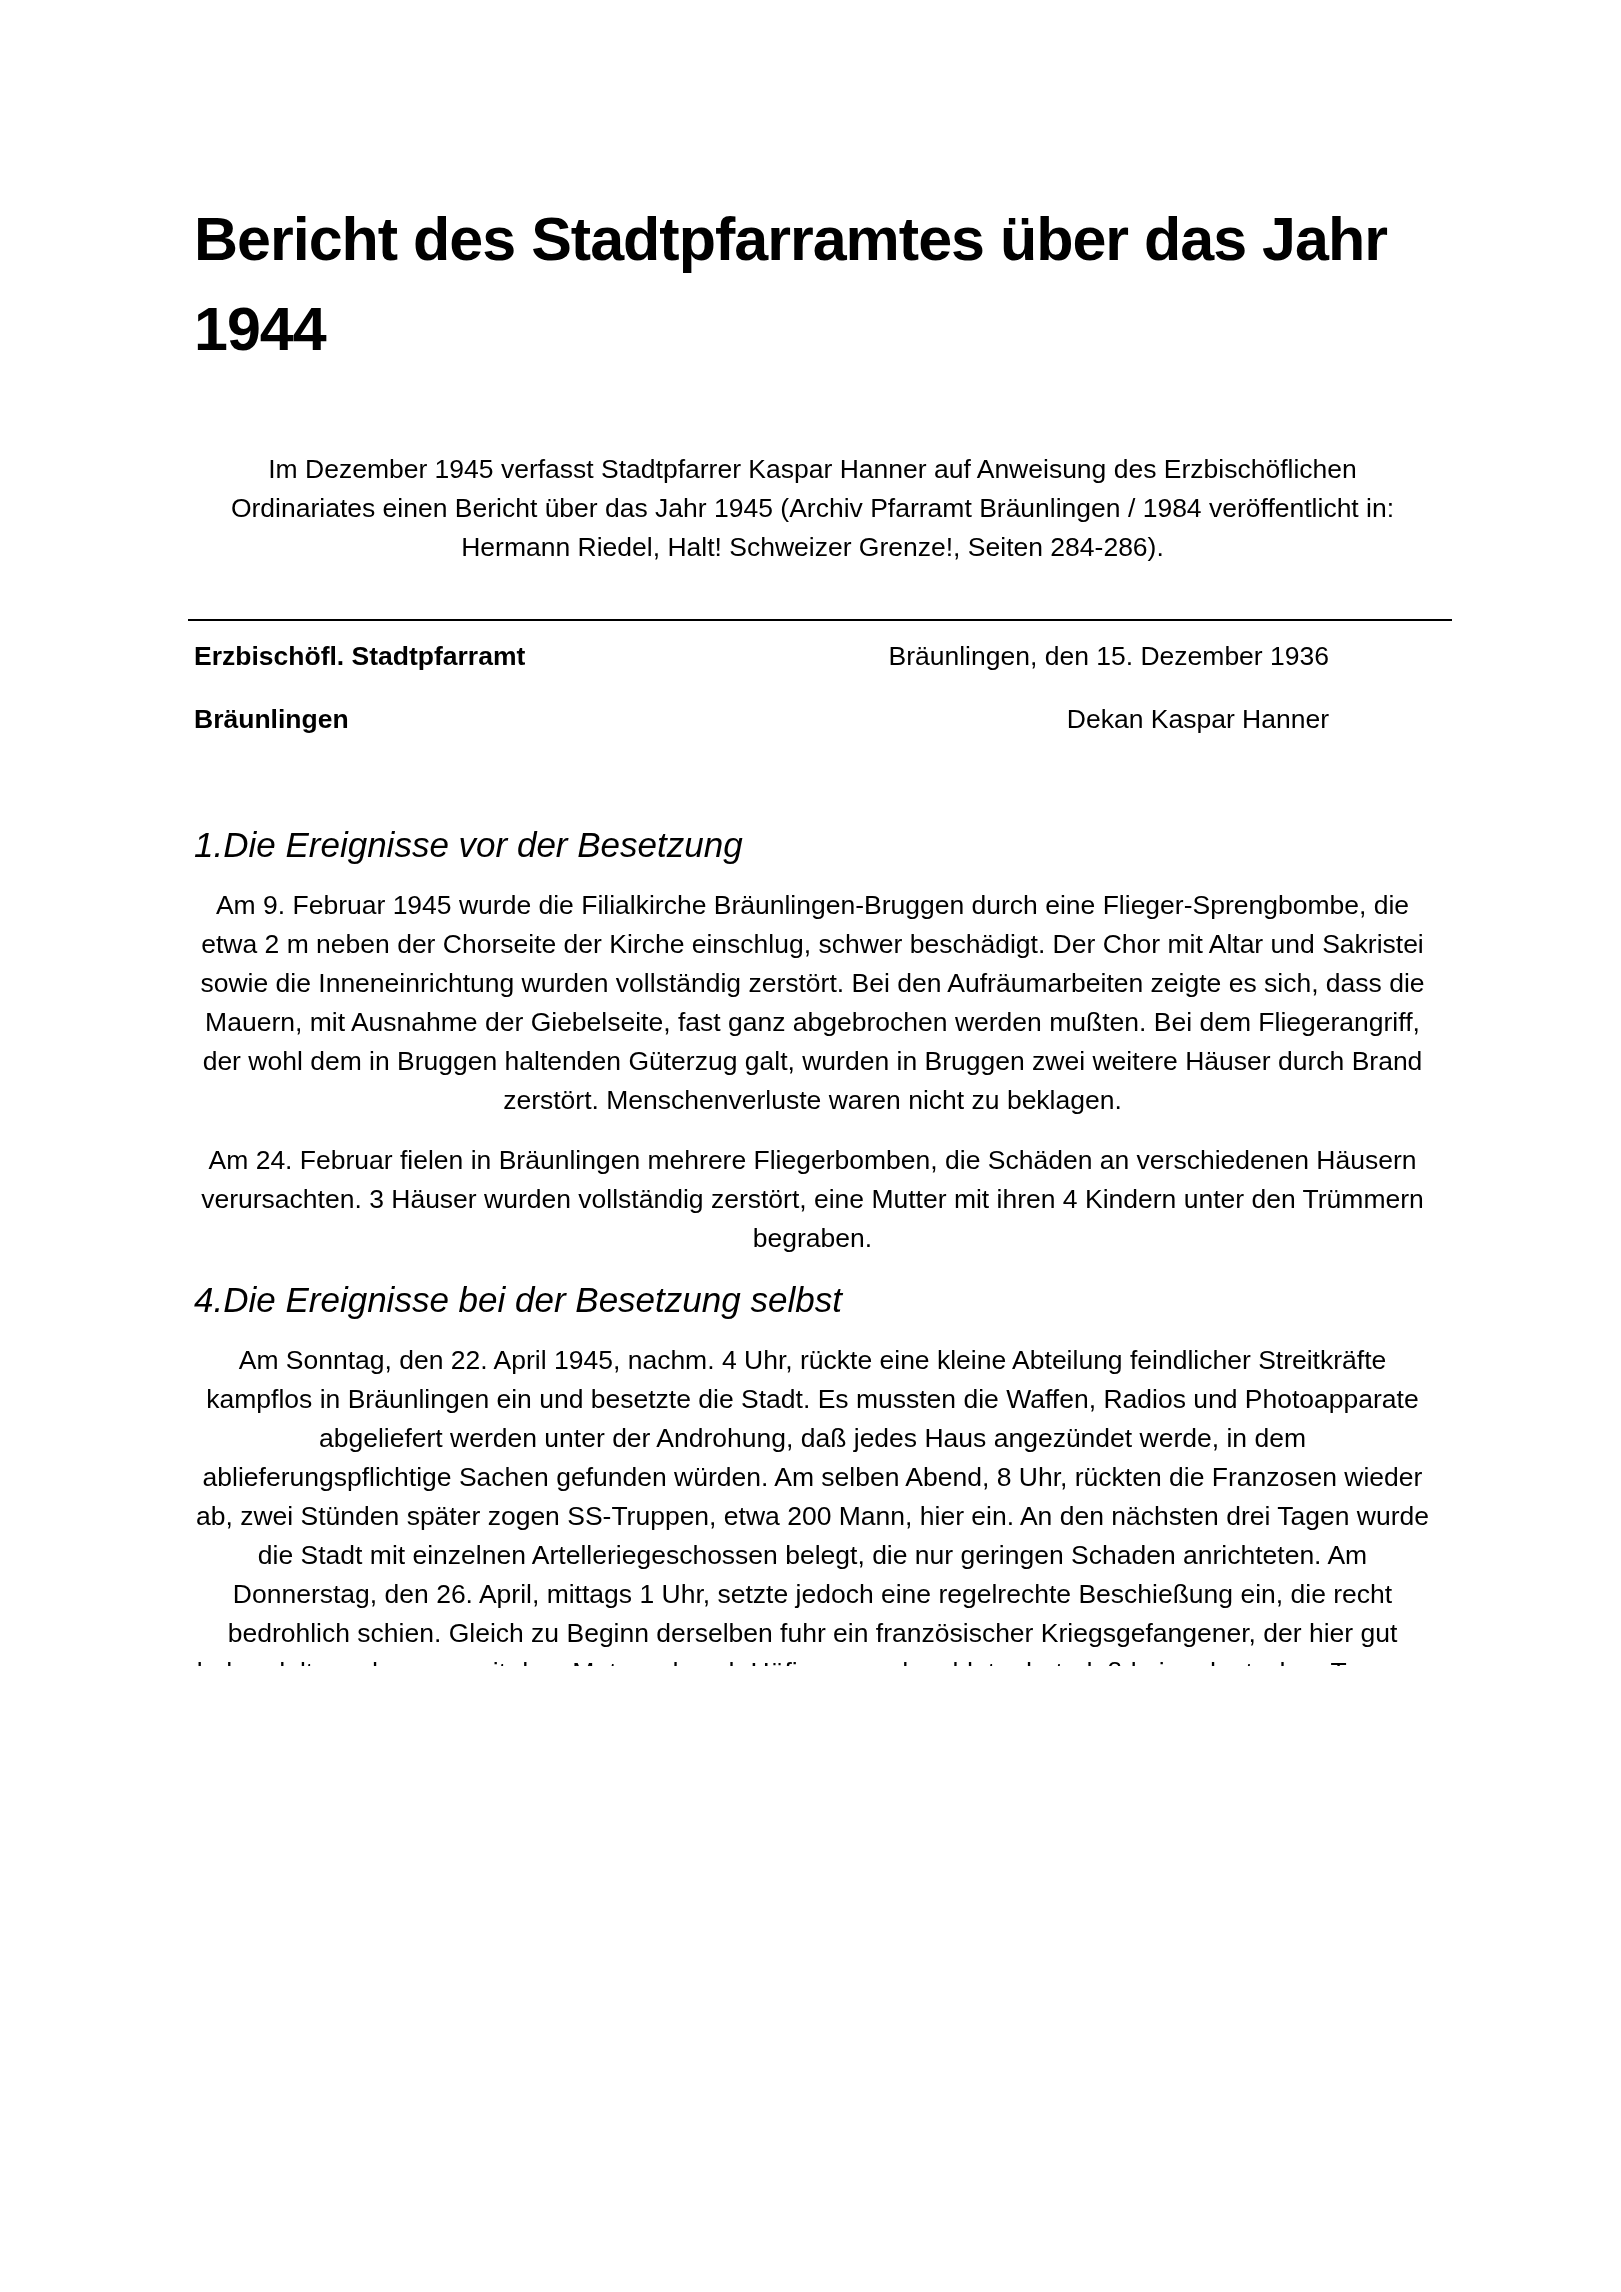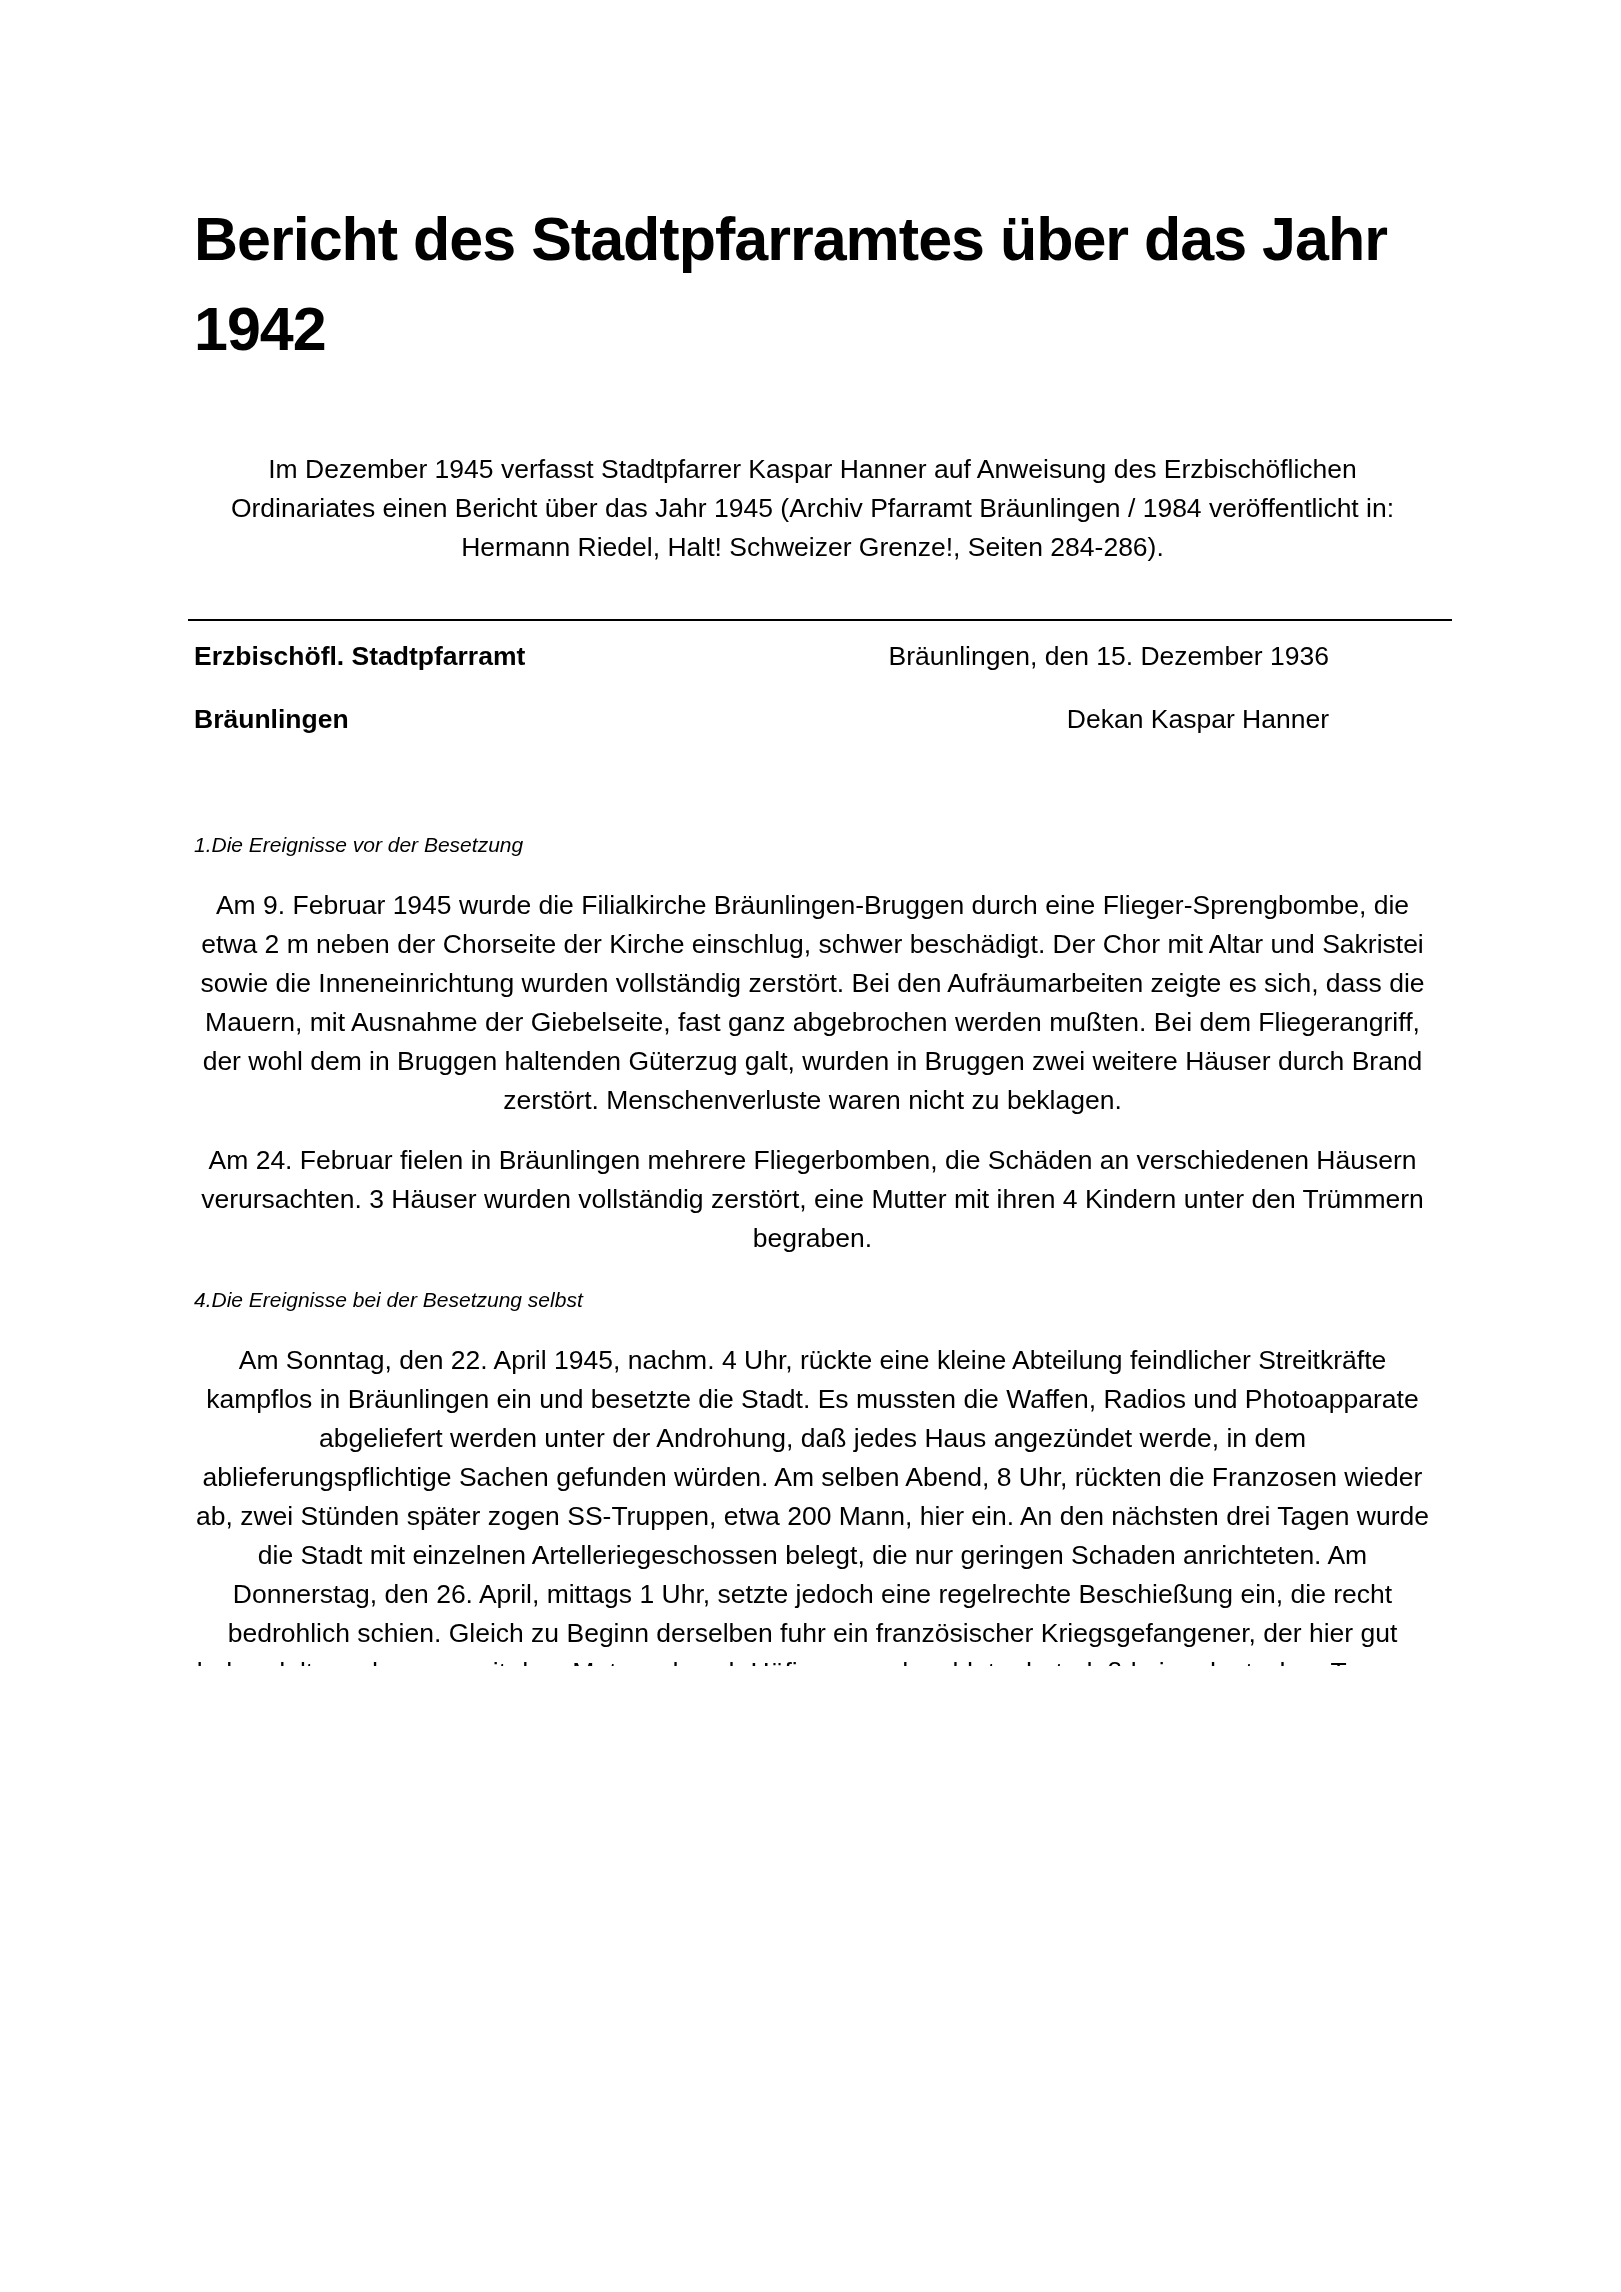--- a/index.html
+++ b/index.html
@@ -33,21 +33,21 @@
   }
   .body-p {
     margin: 0 0 21.6px 0;
     font-size: 26.5px;
     line-height: 39px;
     font-weight: 400;
     text-align: center;
   }
   .heading-italic {
     margin: 0 0 21.6px 0;
-    font-size: 21px;
+    font-size: 35px;
     line-height: 39px;
     font-style: italic;
     font-weight: 400;
   }
   .gap-top {
     margin-top: 86px;
   }
   .rule {
     height: 0;
     border-top: 2.9px solid #000000;
@@ -71,21 +71,21 @@
     text-align: right;
   }
 </style>
 </head>
 <body>
 
 <div class="page">
 
   <h1 class="doc-title">
     <span class="t-line">Bericht des Stadtpfarramtes über das Jahr</span>
-    <span class="t-line">1942</span>
+    <span class="t-line">1944</span>
   </h1>
 
   <p class="body-p">Im Dezember 1945 verfasst Stadtpfarrer Kaspar Hanner auf Anweisung des Erzbischöflichen Ordinariates einen Bericht über das Jahr 1945 (Archiv Pfarramt Bräunlingen / 1984 veröffentlicht in: Hermann Riedel, Halt! Schweizer Grenze!, Seiten 284-286).</p>
 
   <div class="rule"></div>
 
   <div class="lh-row">
     <span class="lh-left">Erzbischöfl. Stadtpfarramt</span>
     <span class="lh-right">Bräunlingen, den 15. Dezember 1936</span>
   </div>

